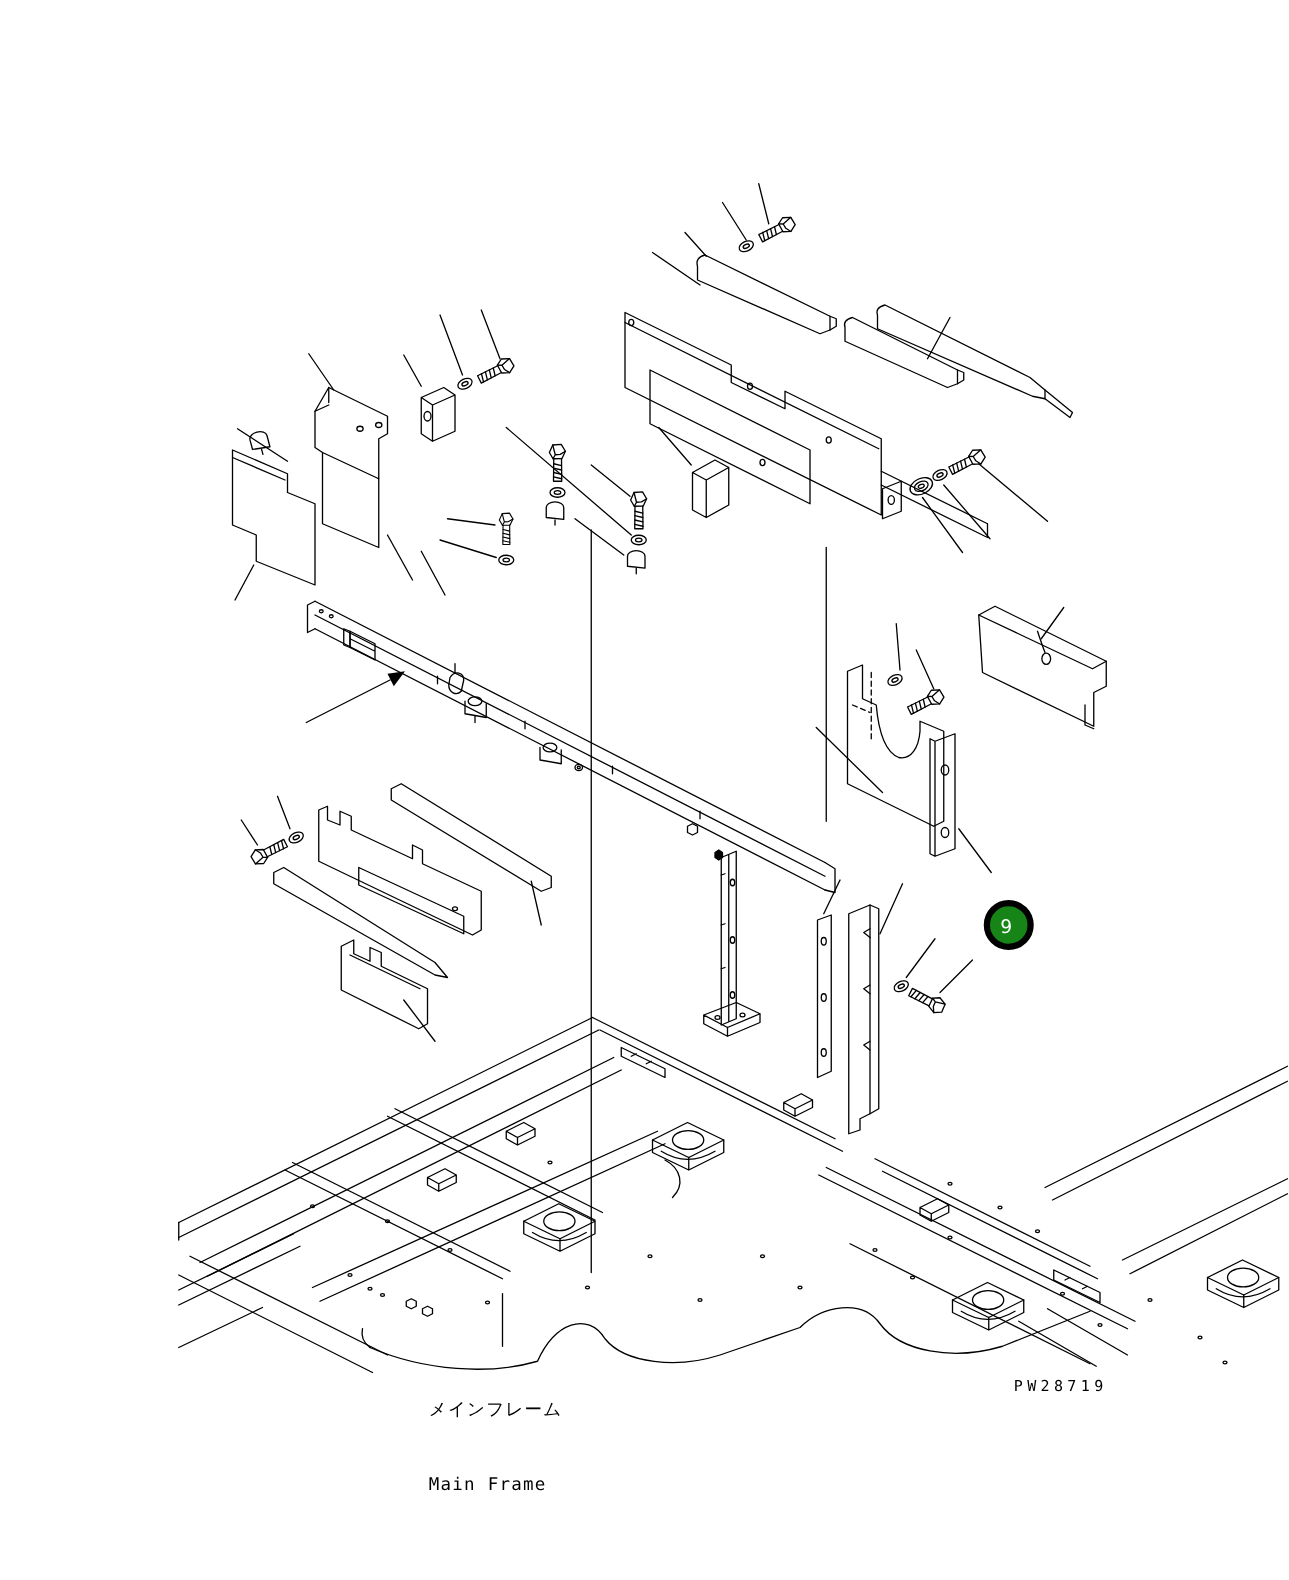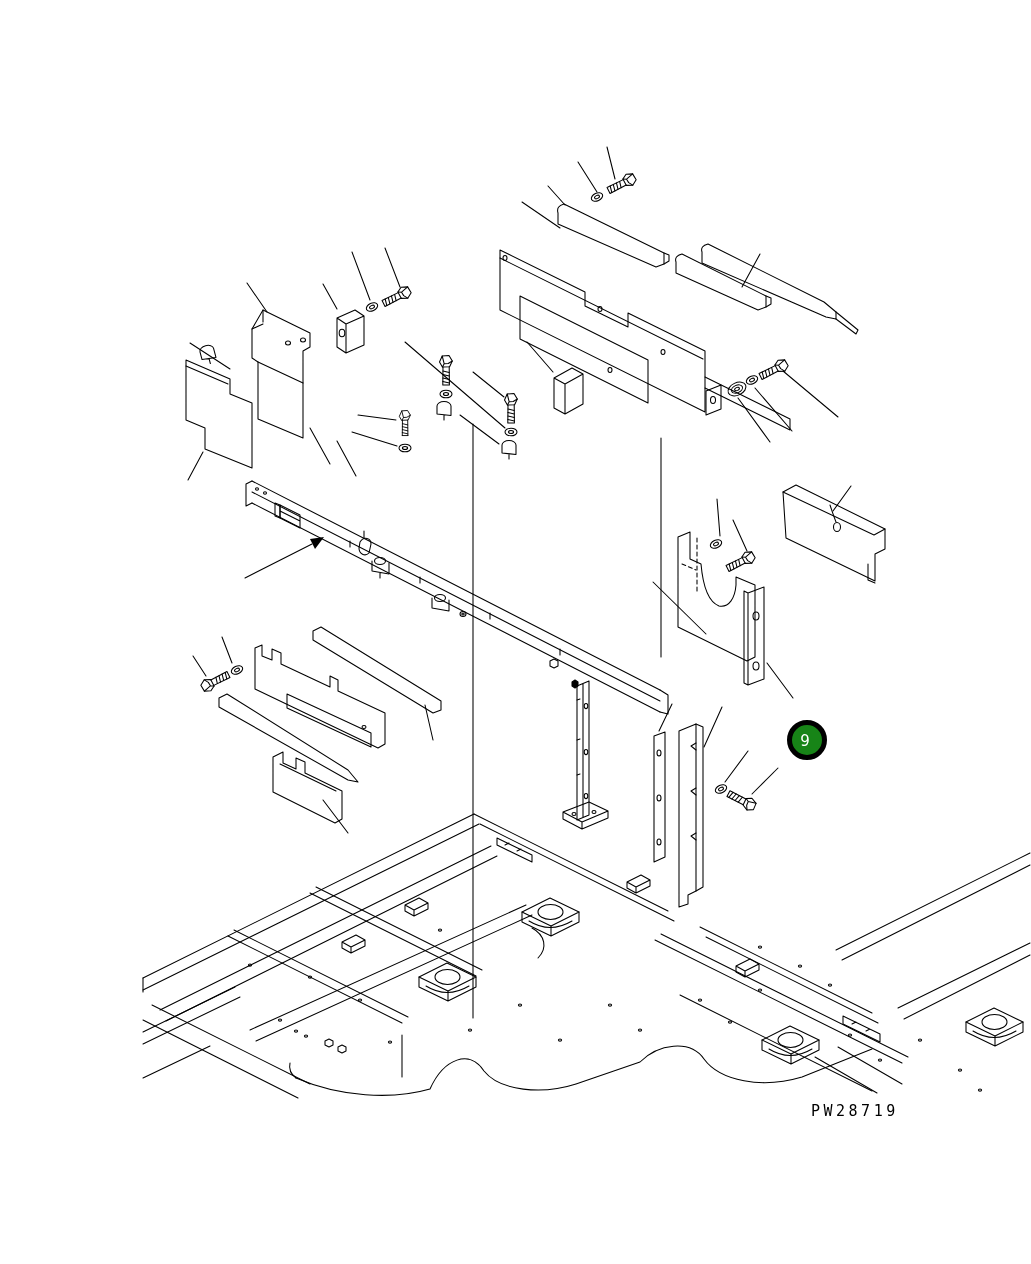--- a/index.html
+++ b/index.html
@@ -2,21 +2,21 @@
 <html><head>
 <meta charset="utf-8">
 <style>
   html,body{margin:0;padding:0;background:#fff;}
   .canvas{position:relative;width:1031px;height:1264px;background:#fff;overflow:hidden;
           font-family:"DejaVu Sans Mono","Liberation Mono",monospace;color:#000;}
   svg{position:absolute;left:0;top:0;}
   #art{stroke:#000;fill:none;stroke-width:1.05;stroke-linecap:round;stroke-linejoin:round;}
   .lbl{position:absolute;white-space:pre;font-size:14px;line-height:20px;letter-spacing:1px;}
   .lbl span{display:block;}
-  .plate-no{position:absolute;font-size:15px;letter-spacing:3.5px;}
+  .plate-no{position:absolute;font-size:12px;letter-spacing:3.5px;}
   .badge-txt{font-family:"DejaVu Sans","Liberation Sans",sans-serif;}
 </style>
 </head>
 <body>
 
 <div class="canvas">
 
 <svg width="1031" height="1264" viewBox="0 0 1031 1264">
   <defs>
     <g id="bolt">
@@ -284,16 +284,20 @@
     </g>
 
     <g>
       <circle cx="807" cy="740" r="17.5" stroke="#000" stroke-width="5" fill="#178417"></circle>
       <text x="805" y="746" text-anchor="middle" font-size="15" fill="#ffffff" stroke="none" class="badge-txt">9</text>
     </g>
   </g>
 </svg>
 
 
+<div class="lbl" style="left:343px;top:1078px;">
+  <span>メインフレーム</span>
+  <span>Main Frame</span>
+</div>
 
 <div class="plate-no" style="left:811px;top:1102px;">PW28719</div>
 
 </div>
 
 </body></html>

